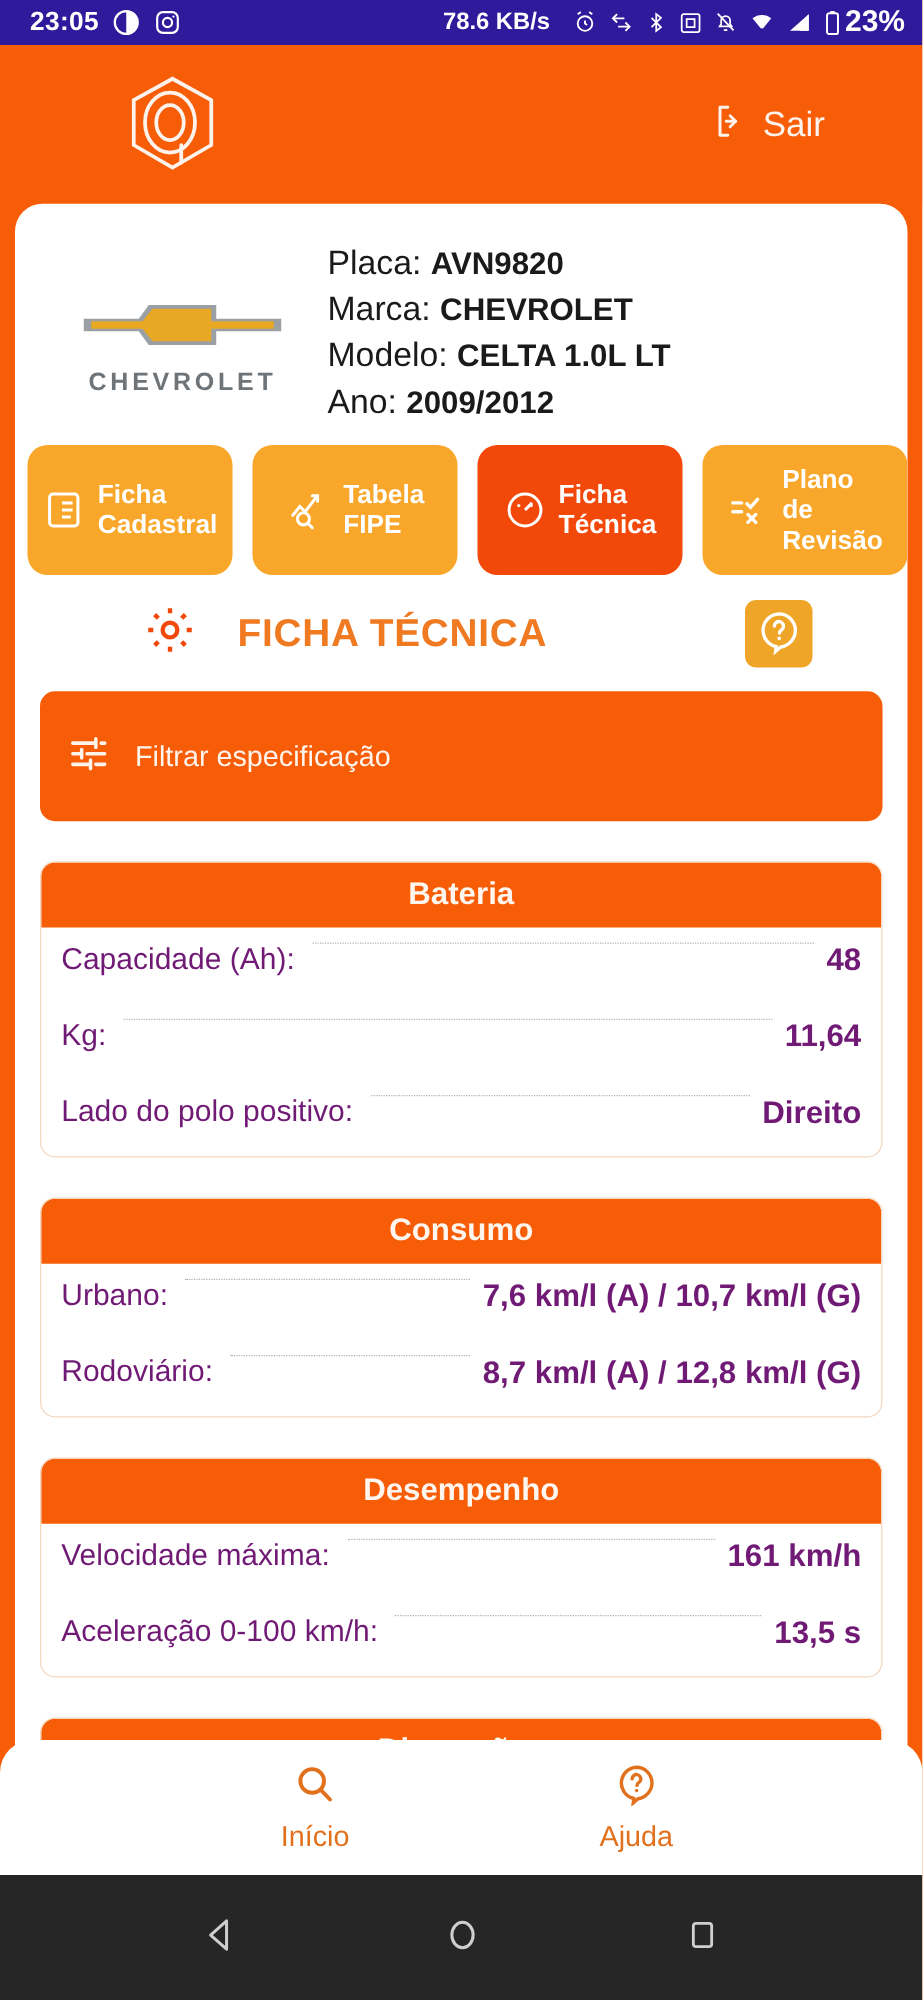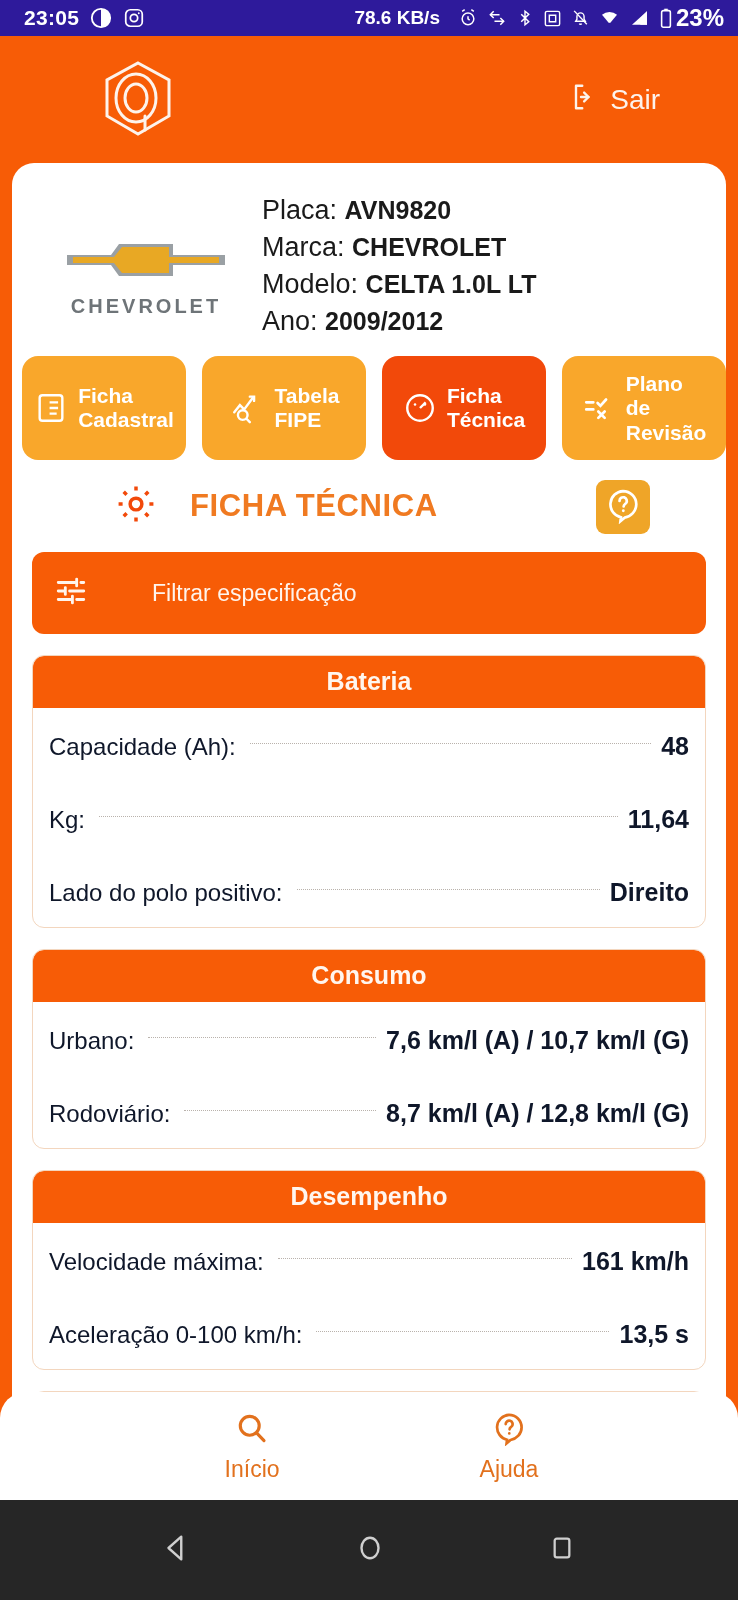--- a/index.html
+++ b/index.html
@@ -151,54 +151,53 @@
     right: 76px; top: 6px;
     width: 54px; height: 54px;
     background: #EFA528;
     border-radius: 9px;
     display: flex; align-items: center; justify-content: center;
   }
 
   
   .filter {
     margin: 12px 20px 0 20px;
-    height: 82px;
+    height: 104px;
     background: #F75C06;
     border-radius: 12px;
     display: flex;
     align-items: center;
     padding: 0 22px;
     color: #FFF4EC;
-    gap: 44px;
   }
   .filter .f-lb { margin-left: 20px; font-size: 23px; }
 
   
   .spec-card {
-    margin: 21px 20px 0 20px;
+    margin: 32px 20px 0 20px;
     border: 1px solid #F3D6BE;
     border-radius: 12px;
     background: #FFFFFF;
     overflow: hidden;
   }
   .spec-head {
     background: #F75C06;
     color: #FFF6EF;
     text-align: center;
     font-size: 25px;
     font-weight: 700;
     padding: 11px 0 12px 0;
     border-radius: 11px 11px 0 0;
   }
   .spec-row {
     display: flex;
-    align-items: center;
-    padding: 24px 16px 20px 16px;
+    align-items: flex-start;
+    padding: 12px 16px 20px 16px;
     font-size: 24px;
-    color: #0f172a;
+    color: #701a75;
   }
   .spec-row .lbl { white-space: nowrap; }
   .spec-row .dots {
     flex: 1 1 auto;
     border-bottom: 1px dotted #B9B2AC;
     margin: 0 10px 7px 14px;
     height: 1px;
   }
   .spec-row .val {
     white-space: nowrap;

